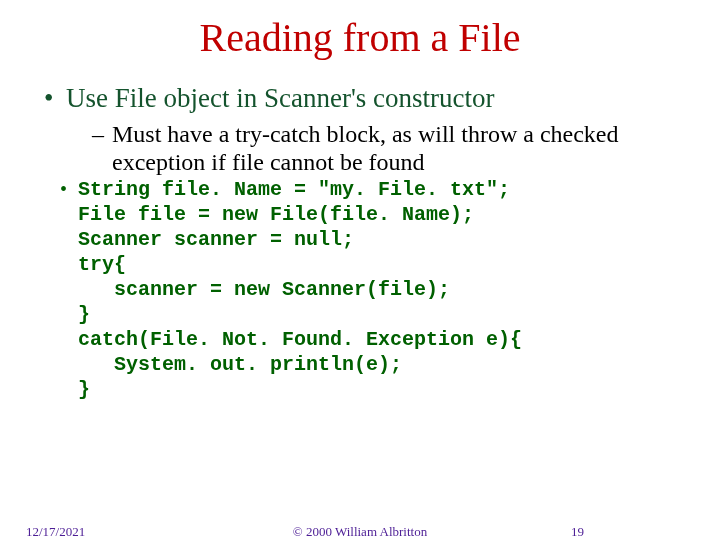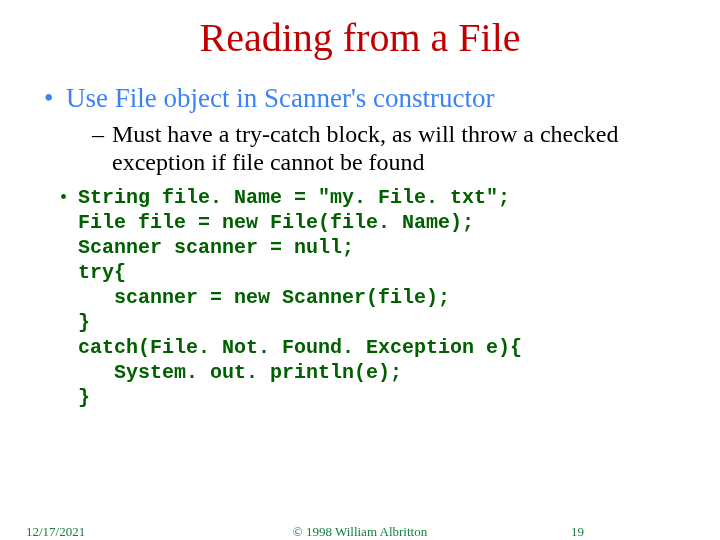--- a/index.html
+++ b/index.html
@@ -22,21 +22,21 @@
   .title {
     text-align: center;
     font-size: 40px;
     color: #c00000;
     margin-top: 14px;
     margin-bottom: 22px;
     font-weight: normal;
   }
   .lvl1 {
     font-size: 27px;
-    color: #3b82f6;
+    color: #14532d;
     margin-left: 44px;
     margin-right: 30px;
     line-height: 1.15;
     margin-bottom: 6px;
   }
   .lvl1 .bullet {
     display: inline-block;
     width: 22px;
     vertical-align: top;
   }
@@ -44,21 +44,21 @@
     display: inline-block;
     width: 600px;
     vertical-align: top;
   }
   .lvl2 {
     font-size: 24px;
     color: #000;
     margin-left: 92px;
     margin-right: 30px;
     line-height: 1.18;
-    margin-bottom: 8px;
+    margin-bottom: 0;
   }
   .lvl2 .bullet {
     display: inline-block;
     width: 20px;
     vertical-align: top;
   }
   .lvl2 .txt {
     display: inline-block;
     width: 560px;
     vertical-align: top;
@@ -85,21 +85,21 @@
     display: inline-block;
     width: 520px;
     vertical-align: top;
   }
   .footer {
     position: absolute;
     bottom: 14px;
     left: 0;
     width: 608px;
     font-size: 13px;
-    color: #15803d;
+    color: #4c1d95;
   }
   .date {
     position: absolute;
     left: 26px;
     bottom: 0;
   }
   .copyright {
     width: 720px;
     text-align: center;
   }
@@ -129,17 +129,17 @@
 Scanner scanner = null;
 try{
    scanner = new Scanner(file);
 }
 catch(File. Not. Found. Exception e){
    System. out. println(e);
 }</span></div>
 
   <div class="footer">
     <span class="date">12/17/2021</span>
-    <div class="copyright">© 1998 William Albritton</div>
+    <div class="copyright">© 2000 William Albritton</div>
     <span class="pagenum">19</span>
   </div>
 
 </div>
 
 </body></html>

